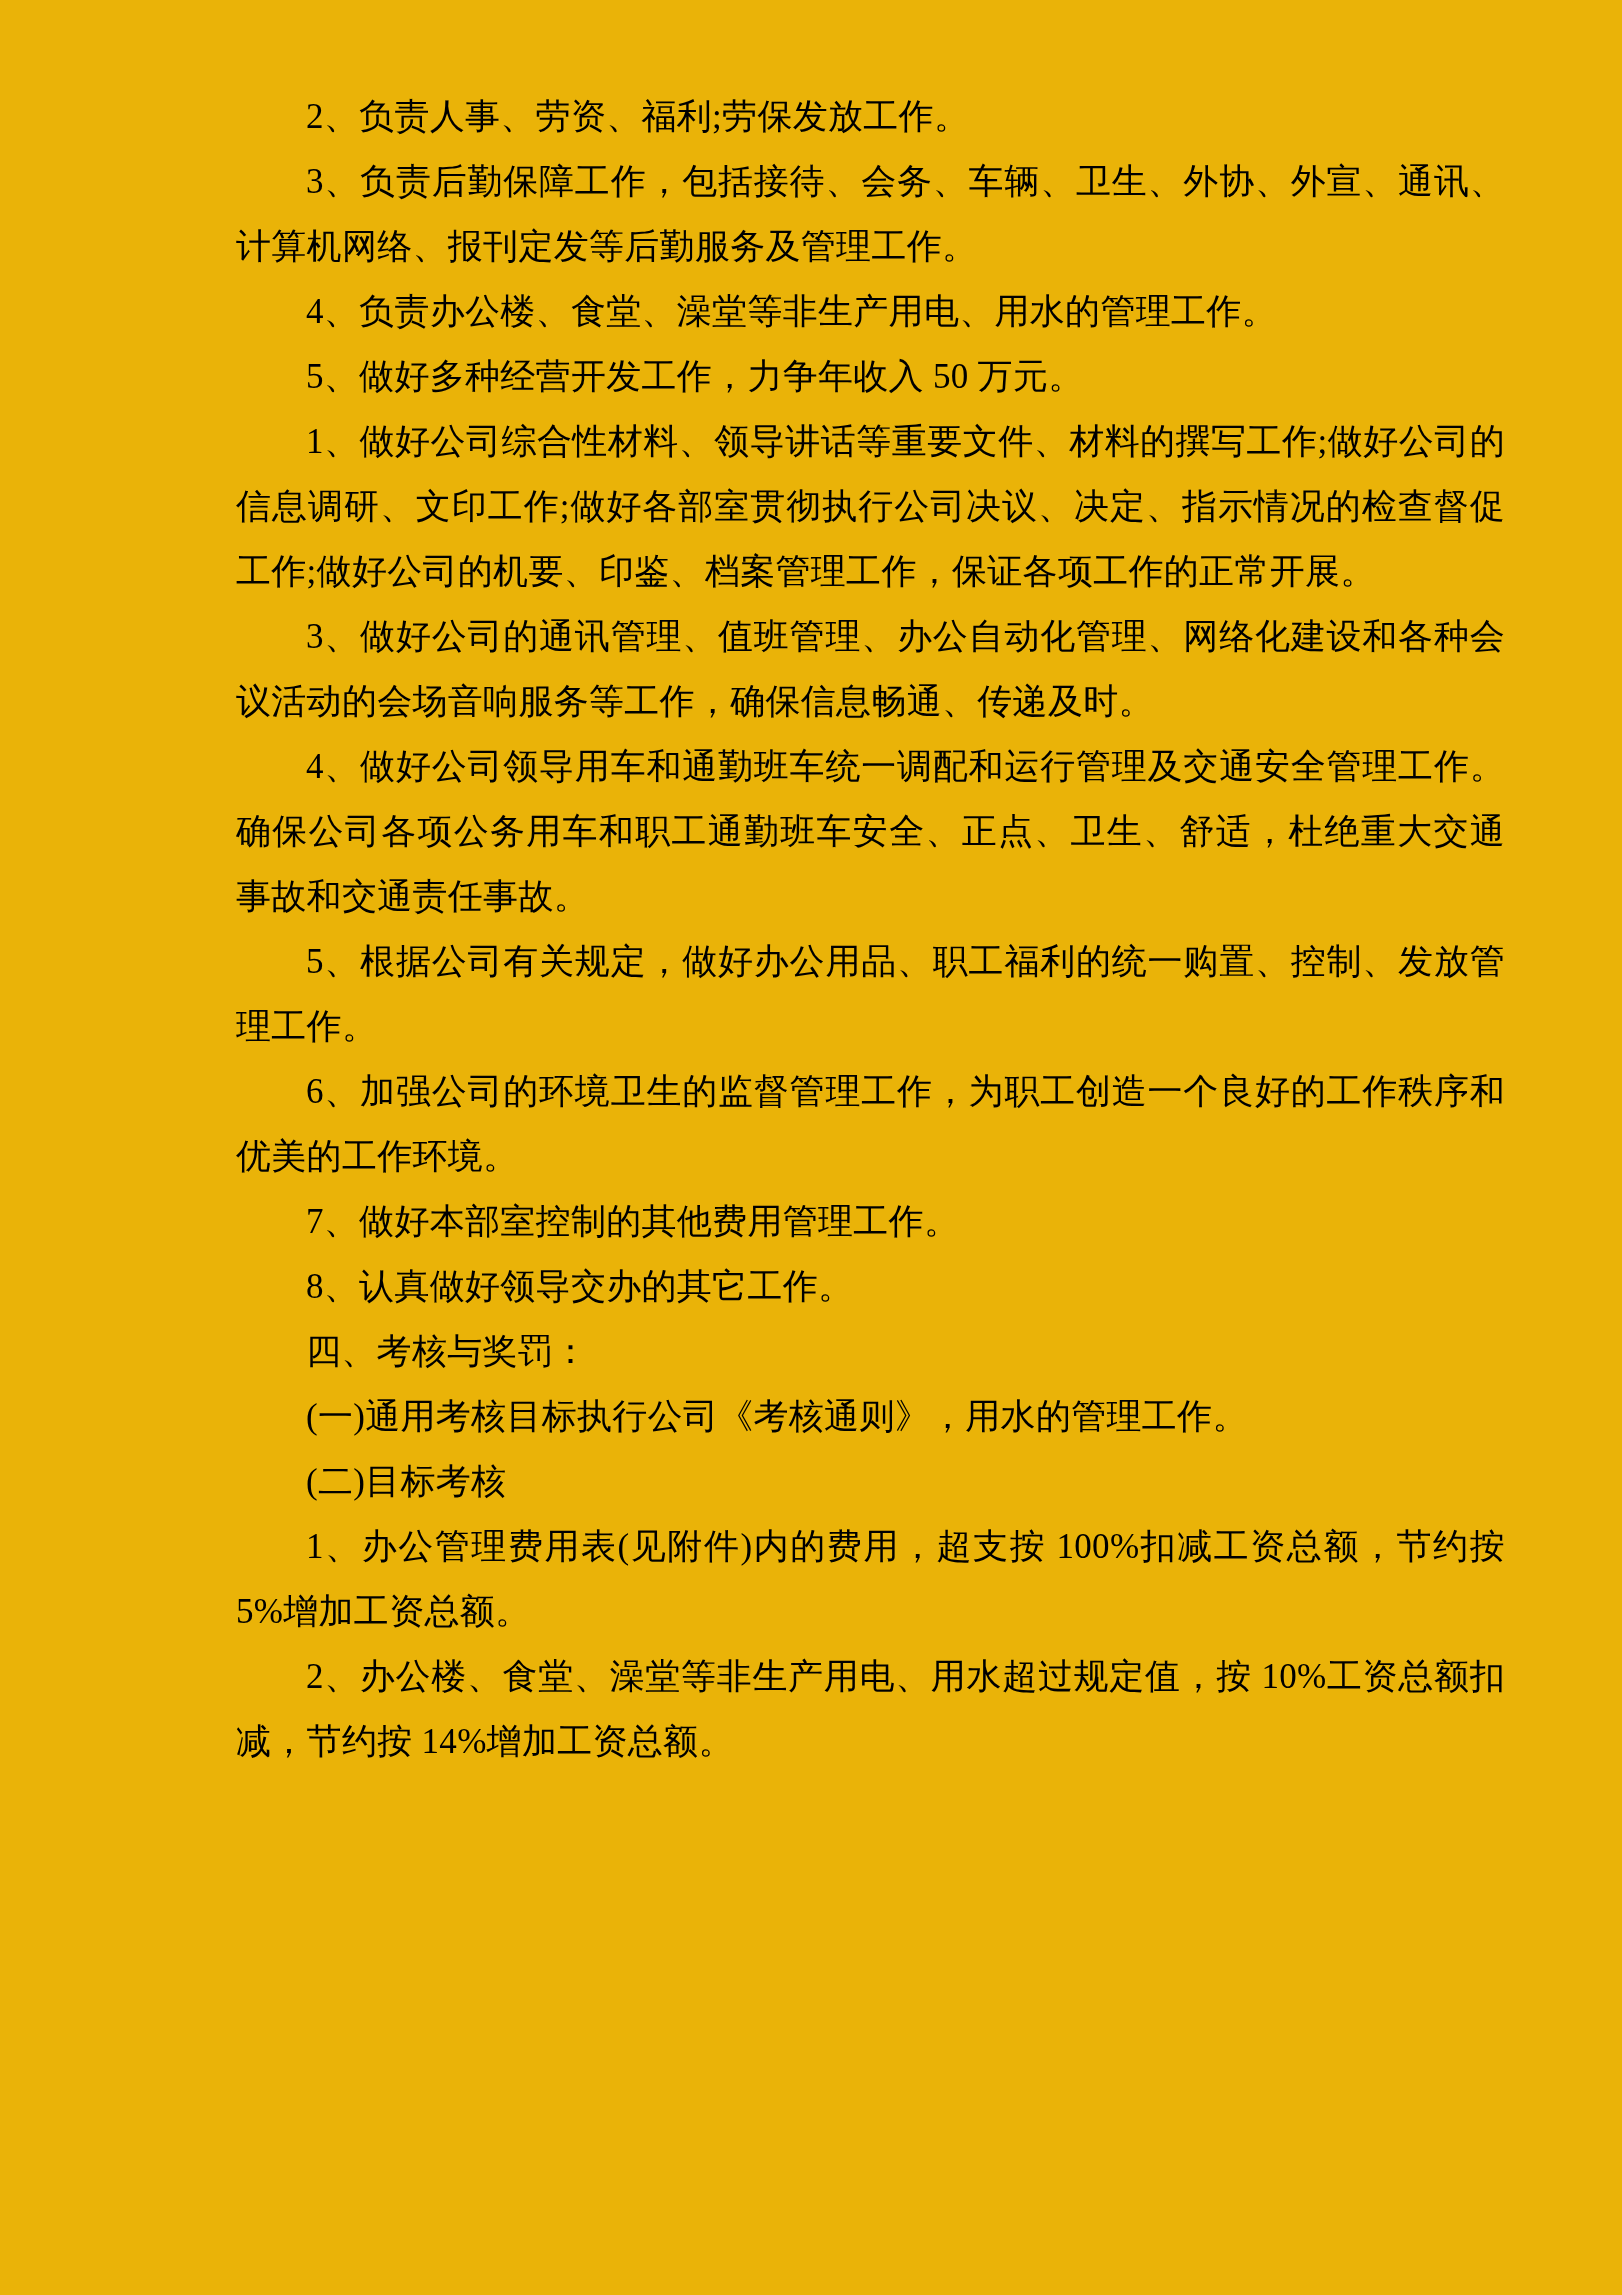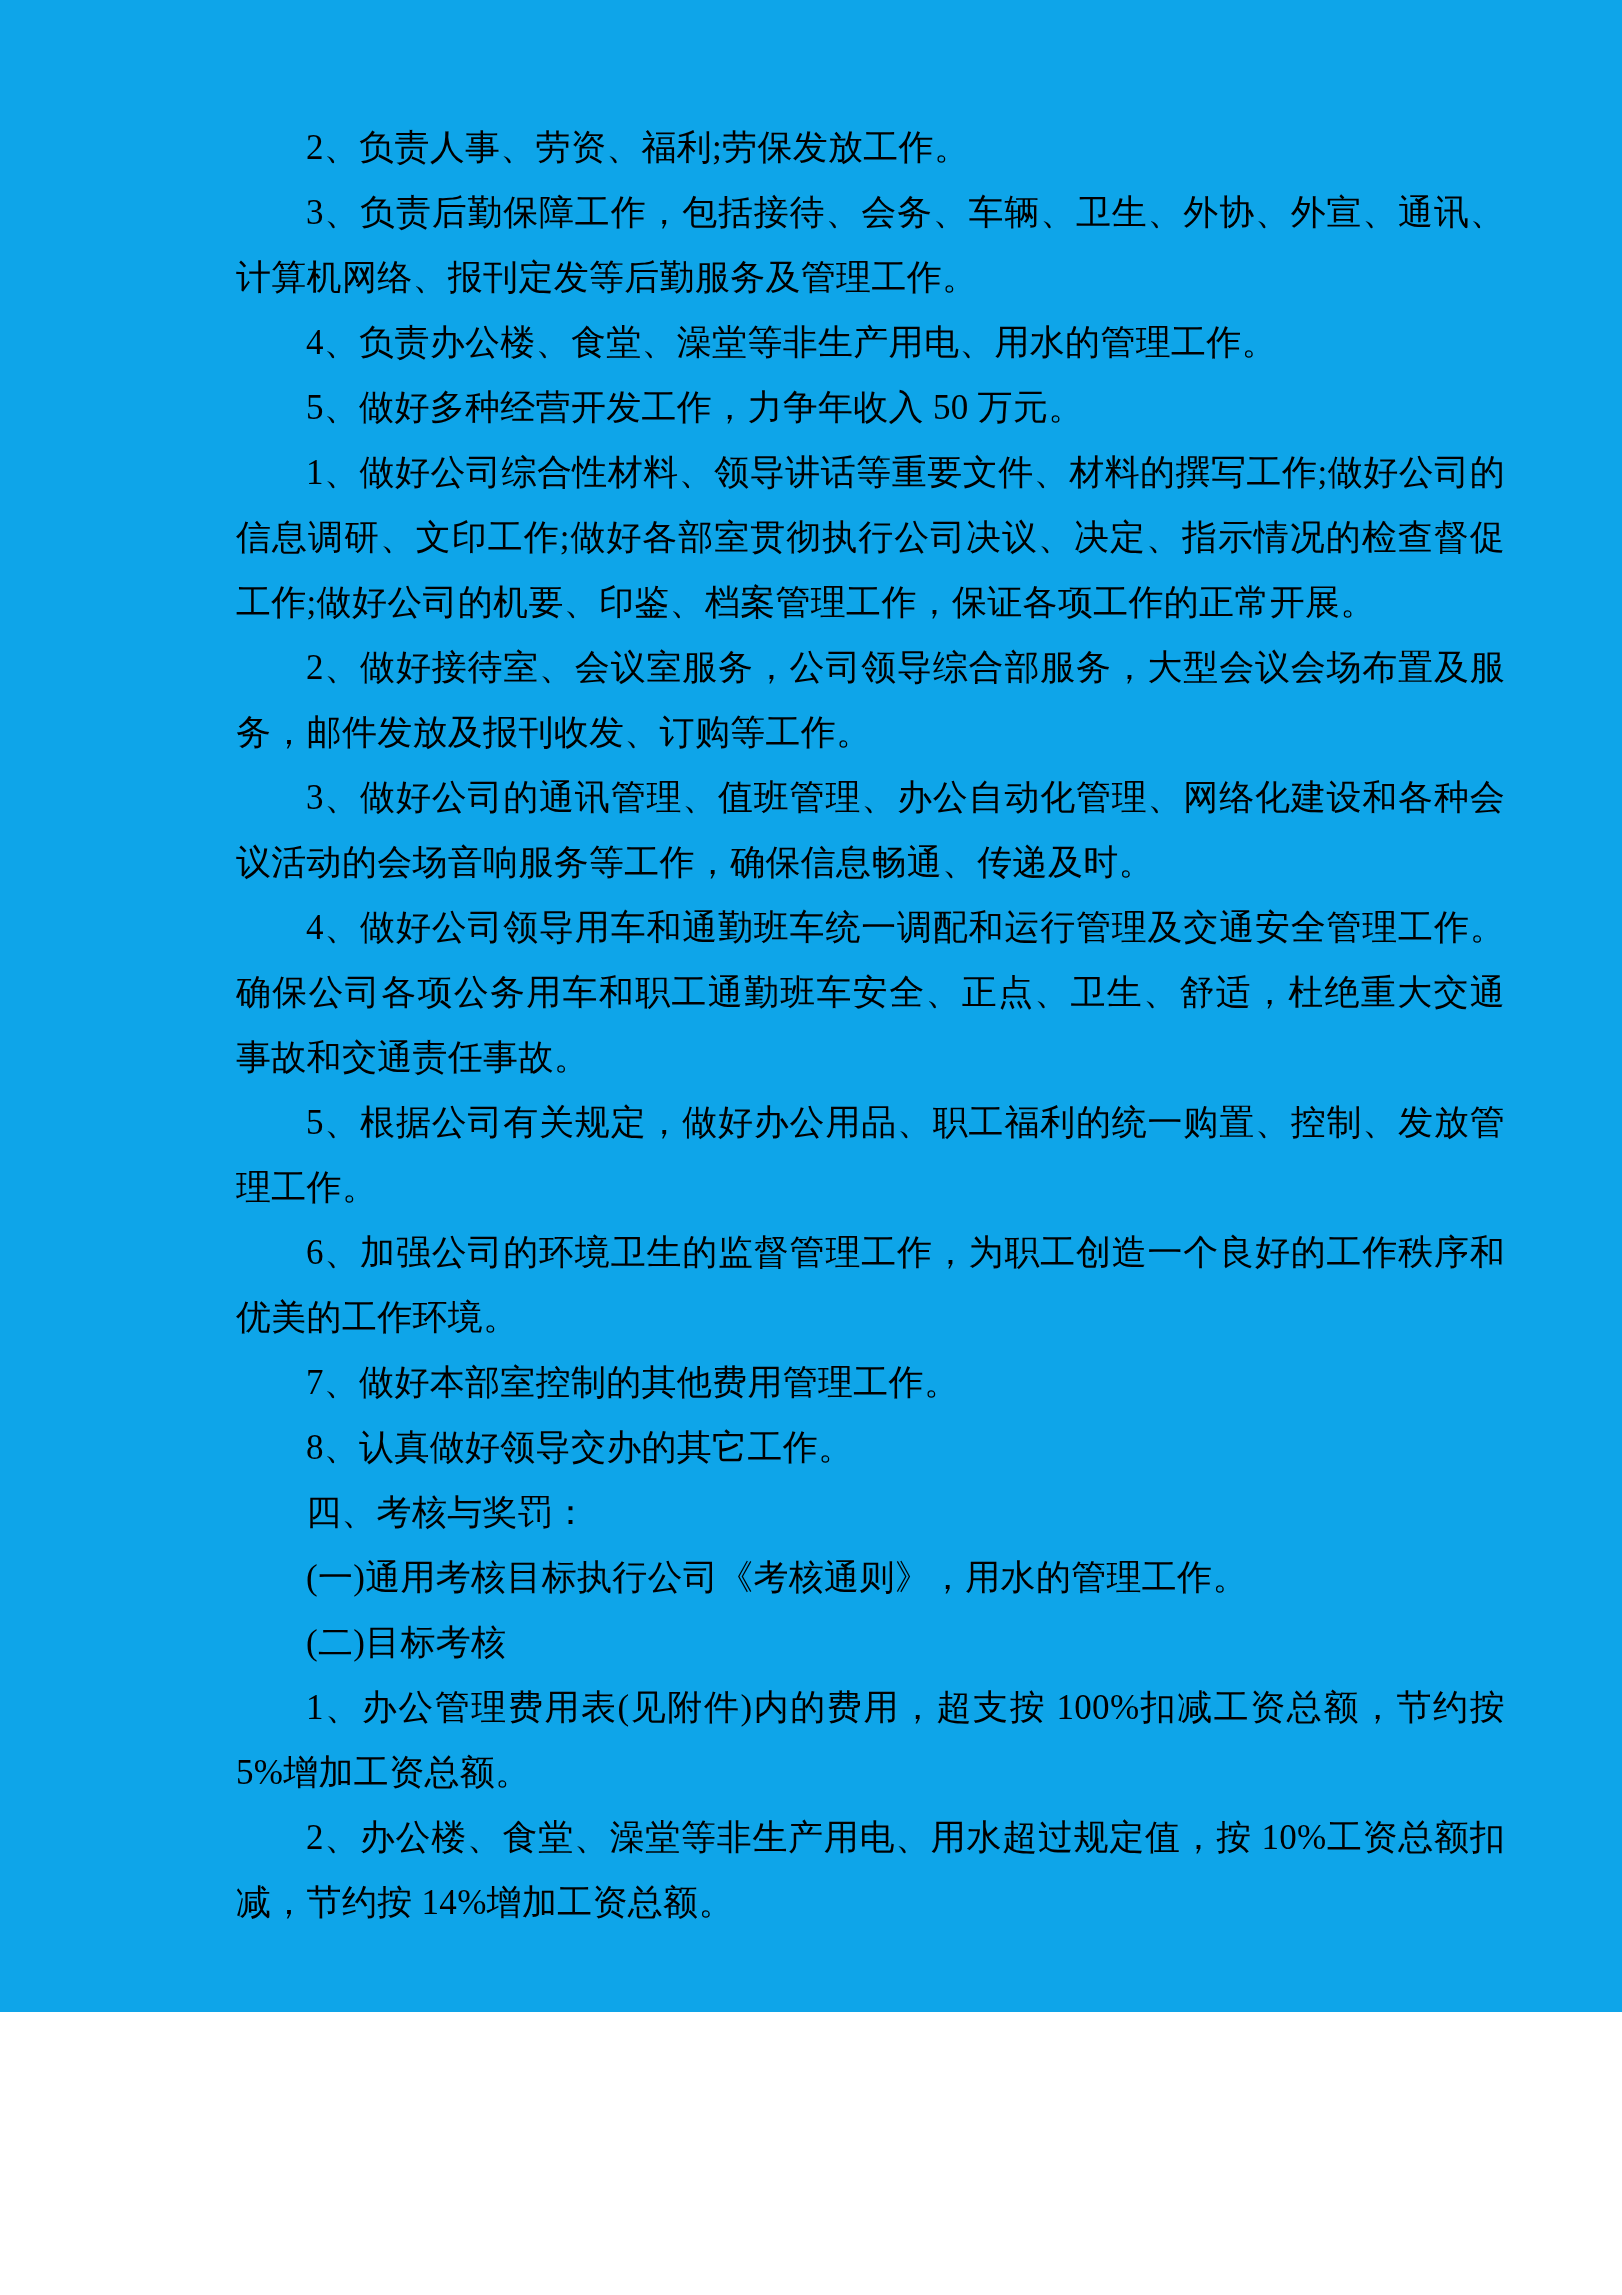--- a/index.html
+++ b/index.html
@@ -4,24 +4,24 @@
   <style>
     html, body {
       margin: 0;
       padding: 0;
       background: #ffffff;
     }
     .page {
       position: relative;
       box-sizing: border-box;
       width: 1623px;
-      height: 2012px;
-      background: #0ea5e9;
+      height: 2295px;
+      background: #eab308;
       color: #000000;
-      padding: 115px 118px 196px 236px;
+      padding: 84px 118px 196px 236px;
       font-family: "Liberation Serif", "DejaVu Serif", serif;
       font-size: 35px;
       line-height: 65px;
       overflow: hidden;
     }
     .doc p {
       margin: 0;
       padding: 0;
       text-indent: 2em;
       text-align: justify;
@@ -33,21 +33,20 @@
 </head>
 <body>
 
 <div class="page">
   <div class="doc">
     <p>2、负责人事、劳资、福利;劳保发放工作。</p>
     <p>3、负责后勤保障工作，包括接待、会务、车辆、卫生、外协、外宣、通讯、计算机网络、报刊定发等后勤服务及管理工作。</p>
     <p>4、负责办公楼、食堂、澡堂等非生产用电、用水的管理工作。</p>
     <p>5、做好多种经营开发工作，力争年收入 50 万元。</p>
     <p>1、做好公司综合性材料、领导讲话等重要文件、材料的撰写工作;做好公司的信息调研、文印工作;做好各部室贯彻执行公司决议、决定、指示情况的检查督促工作;做好公司的机要、印鉴、档案管理工作，保证各项工作的正常开展。</p>
-    <p>2、做好接待室、会议室服务，公司领导综合部服务，大型会议会场布置及服务，邮件发放及报刊收发、订购等工作。</p>
     <p>3、做好公司的通讯管理、值班管理、办公自动化管理、网络化建设和各种会议活动的会场音响服务等工作，确保信息畅通、传递及时。</p>
     <p>4、做好公司领导用车和通勤班车统一调配和运行管理及交通安全管理工作。确保公司各项公务用车和职工通勤班车安全、正点、卫生、舒适，杜绝重大交通事故和交通责任事故。</p>
     <p>5、根据公司有关规定，做好办公用品、职工福利的统一购置、控制、发放管理工作。</p>
     <p>6、加强公司的环境卫生的监督管理工作，为职工创造一个良好的工作秩序和优美的工作环境。</p>
     <p>7、做好本部室控制的其他费用管理工作。</p>
     <p>8、认真做好领导交办的其它工作。</p>
     <p>四、考核与奖罚：</p>
     <p>(一)通用考核目标执行公司《考核通则》，用水的管理工作。</p>
     <p>(二)目标考核</p>
     <p>1、办公管理费用表(见附件)内的费用，超支按 100%扣减工资总额，节约按 5%增加工资总额。</p>

